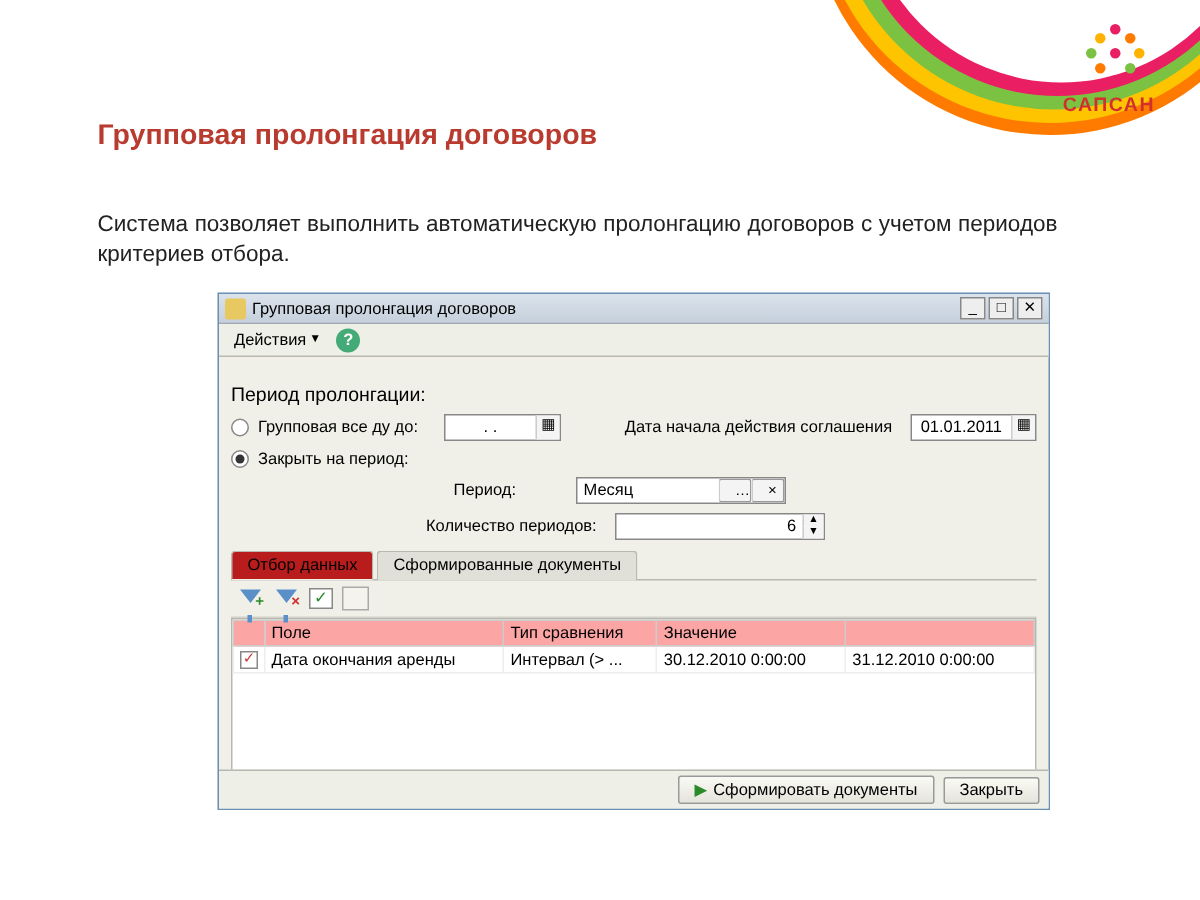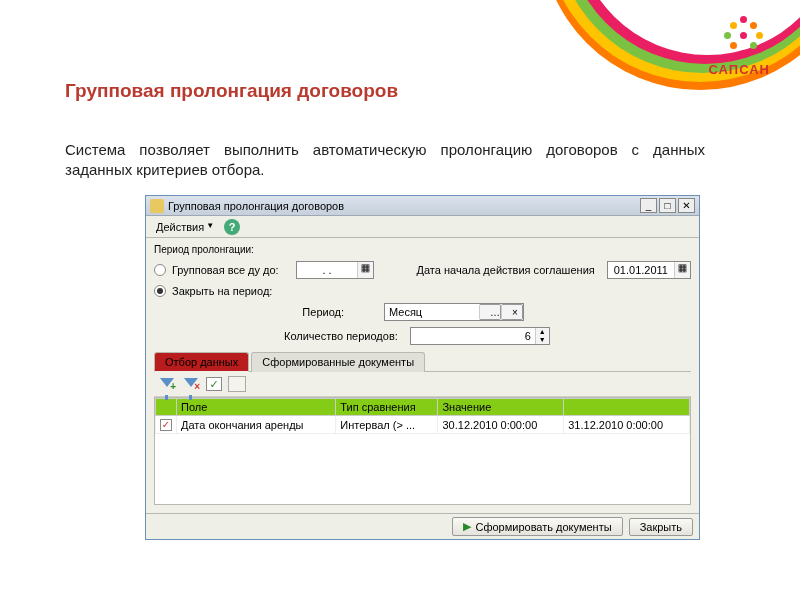--- a/index.html
+++ b/index.html
@@ -27,21 +27,21 @@
   .titlebar-text { flex: 1; font-size: 11px; }
   .titlebar-btns { display: flex; gap: 2px; }
   .titlebar-btn { width: 17px; height: 15px; border: 1px solid #888; background: #eee; font-size: 10px; text-align: center; line-height: 13px; cursor: pointer; }
   
   .menubar { height: 22px; background: #eef0e8; border-bottom: 1px solid #b8b8b0; display: flex; align-items: center; padding: 0 4px; gap: 4px;}
   .menu-item { padding: 2px 6px; display: flex; gap: 2px; cursor: pointer; }
   .dropdown-arrow { font-size: 8px; }
   .help-icon { width: 16px; height: 16px; border-radius: 50%; background: #4a7; color: #fff; font-size: 11px; text-align: center; line-height: 16px; font-weight: bold; }
   
   .form-area { padding: 6px 8px; }
-  .section-label { font-size: 10px; margin-bottom: 6px; }
+  .section-label { font-size: 13px; margin-bottom: 6px; margin-top: 11px; }
   .form-row { display: flex; align-items: center; margin-bottom: 6px; gap: 6px; }
   .radio { width: 12px; height: 12px; border: 1px solid #888; border-radius: 50%; background: #fff; position: relative; }
   .radio.checked::after { content: ''; position: absolute; width: 6px; height: 6px; background: #333; border-radius: 50%; top: 2px; left: 2px; }
   .radio-label { min-width: 118px; }
   .date-input { display: inline-flex; align-items: center; border: 1px solid #888; background: #fff; height: 18px; }
   .date-input .value { padding: 0 6px; min-width: 60px; text-align: center; }
   .date-input .cal-btn { width: 16px; height: 16px; border-left: 1px solid #ccc; text-align: center; font-size: 10px; cursor: pointer; background: #f4f4f4;}
   .spacer { flex: 1; }
   .inline-label { margin-right: 6px; }
   
@@ -61,21 +61,21 @@
   .toolbar2 { padding: 4px 4px; display: flex; gap: 6px; align-items: center; border-bottom: 1px solid #d0d0c8;}
   .tb-icon { width: 18px; height: 16px; cursor: pointer; position: relative; }
   .funnel { width: 0; height: 0; border-left: 7px solid transparent; border-right: 7px solid transparent; border-top: 9px solid #5a8fc8; position: absolute; top: 2px; left: 2px;}
   .funnel::after { content:''; position:absolute; width:3px; height:5px; background:#5a8fc8; top:8px; left:-2px;}
   .plus-badge { position: absolute; bottom: 0; right: 0; color: #2a8a2a; font-size: 10px; font-weight: bold;}
   .x-badge { position: absolute; bottom: 0; right: 0; color: #c33; font-size: 10px; font-weight: bold;}
   .check-icon { width: 16px; height: 14px; border: 1px solid #888; background: #fff; font-size: 11px; text-align: center; line-height: 12px; color: #2a8a2a;}
   
   .grid { border: 1px solid #b8b8b0; background: #fff; height: 108px; overflow: auto;}
   .grid table { border-collapse: collapse; width: 100%; font-size: 11px;}
-  .grid th { background: #84cc16; border: 1px solid #ccc; padding: 2px 4px; text-align: left; font-weight: normal;}
+  .grid th { background: #fca5a5; border: 1px solid #ccc; padding: 2px 4px; text-align: left; font-weight: normal;}
   .grid td { border: 1px solid #eee; padding: 2px 4px;}
   .grid .chk { width: 18px; text-align: center;}
   .grid .chk-box { display: inline-block; width: 12px; height: 12px; border: 1px solid #888; background: #fff; color: #c33; font-size: 10px; line-height: 10px; text-align: center;}
   
   .footer-bar { position: absolute; bottom: 0; left: 0; right: 0; height: 26px; background: #eef0e8; border-top: 1px solid #b8b8b0; display: flex; align-items: center; justify-content: flex-end; padding: 0 6px; gap: 6px;}
   .btn { border: 1px solid #999; background: linear-gradient(#fafaf4,#e4e4dc); padding: 2px 10px; cursor: pointer; display: inline-flex; align-items: center; gap: 4px; border-radius: 2px;}
   .play-icon { color: #2a8a2a; font-size: 11px;}
   
   .inset-left { margin-left: 130px; }
 </style>
@@ -98,21 +98,21 @@
     <div class="dot" style="background:#e91e63;top:20px;left:20px"></div>
     <div class="dot" style="background:#ffb300;top:20px;left:36px"></div>
     <div class="dot" style="background:#ff7b00;top:30px;left:10px"></div>
     <div class="dot" style="background:#7cc242;top:30px;left:30px"></div>
     <div class="dot" style="background:#e91e63;top:38px;left:20px"></div>
   </div>
   <div class="brand-text">САПСАН</div>
 </div>
 
 <div class="slide-title">Групповая пролонгация договоров</div>
-<div class="slide-desc">Система позволяет выполнить автоматическую пролонгацию договоров с данных заданных критериев отбора.</div>
+<div class="slide-desc">Система позволяет выполнить автоматическую пролонгацию договоров с учетом периодов критериев отбора.</div>
 
 <div class="app-window">
   <div class="titlebar">
     <div class="titlebar-icon"></div>
     <div class="titlebar-text">Групповая пролонгация договоров</div>
     <div class="titlebar-btns">
       <div class="titlebar-btn">_</div>
       <div class="titlebar-btn">□</div>
       <div class="titlebar-btn">✕</div>
     </div>

